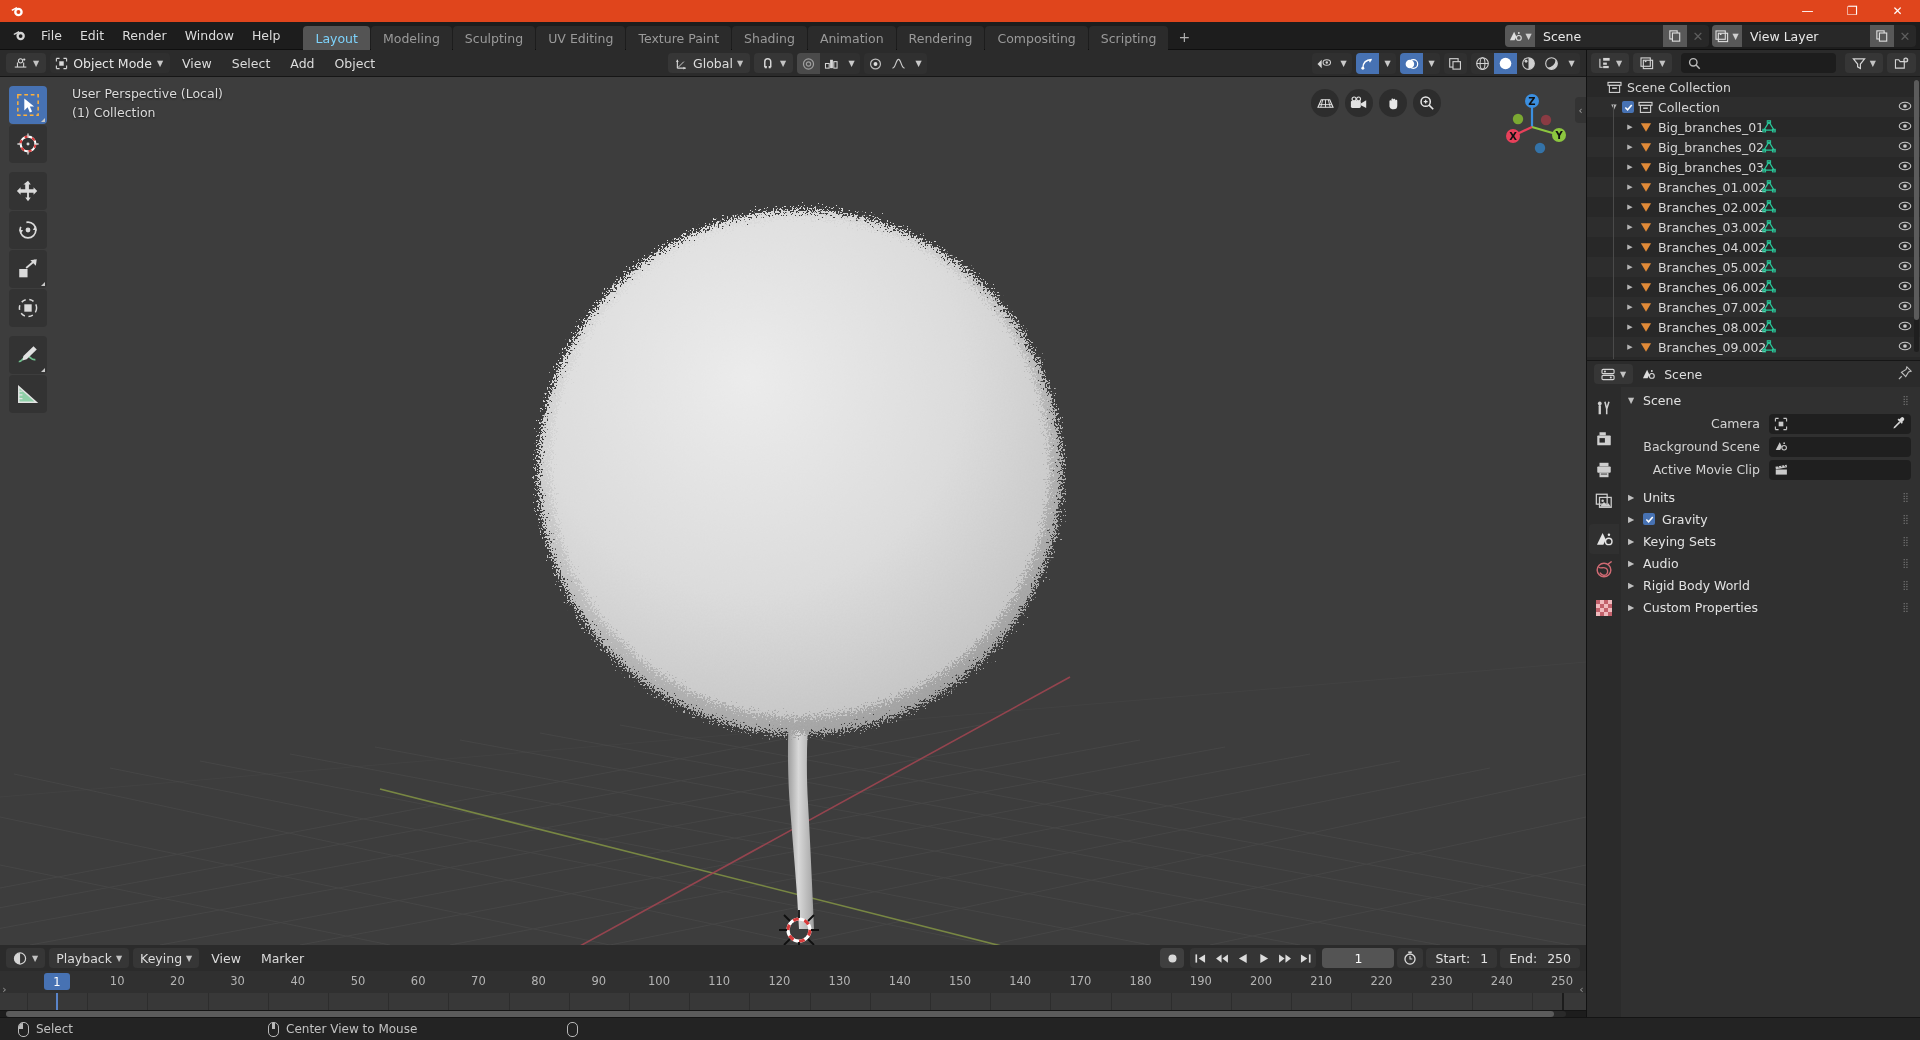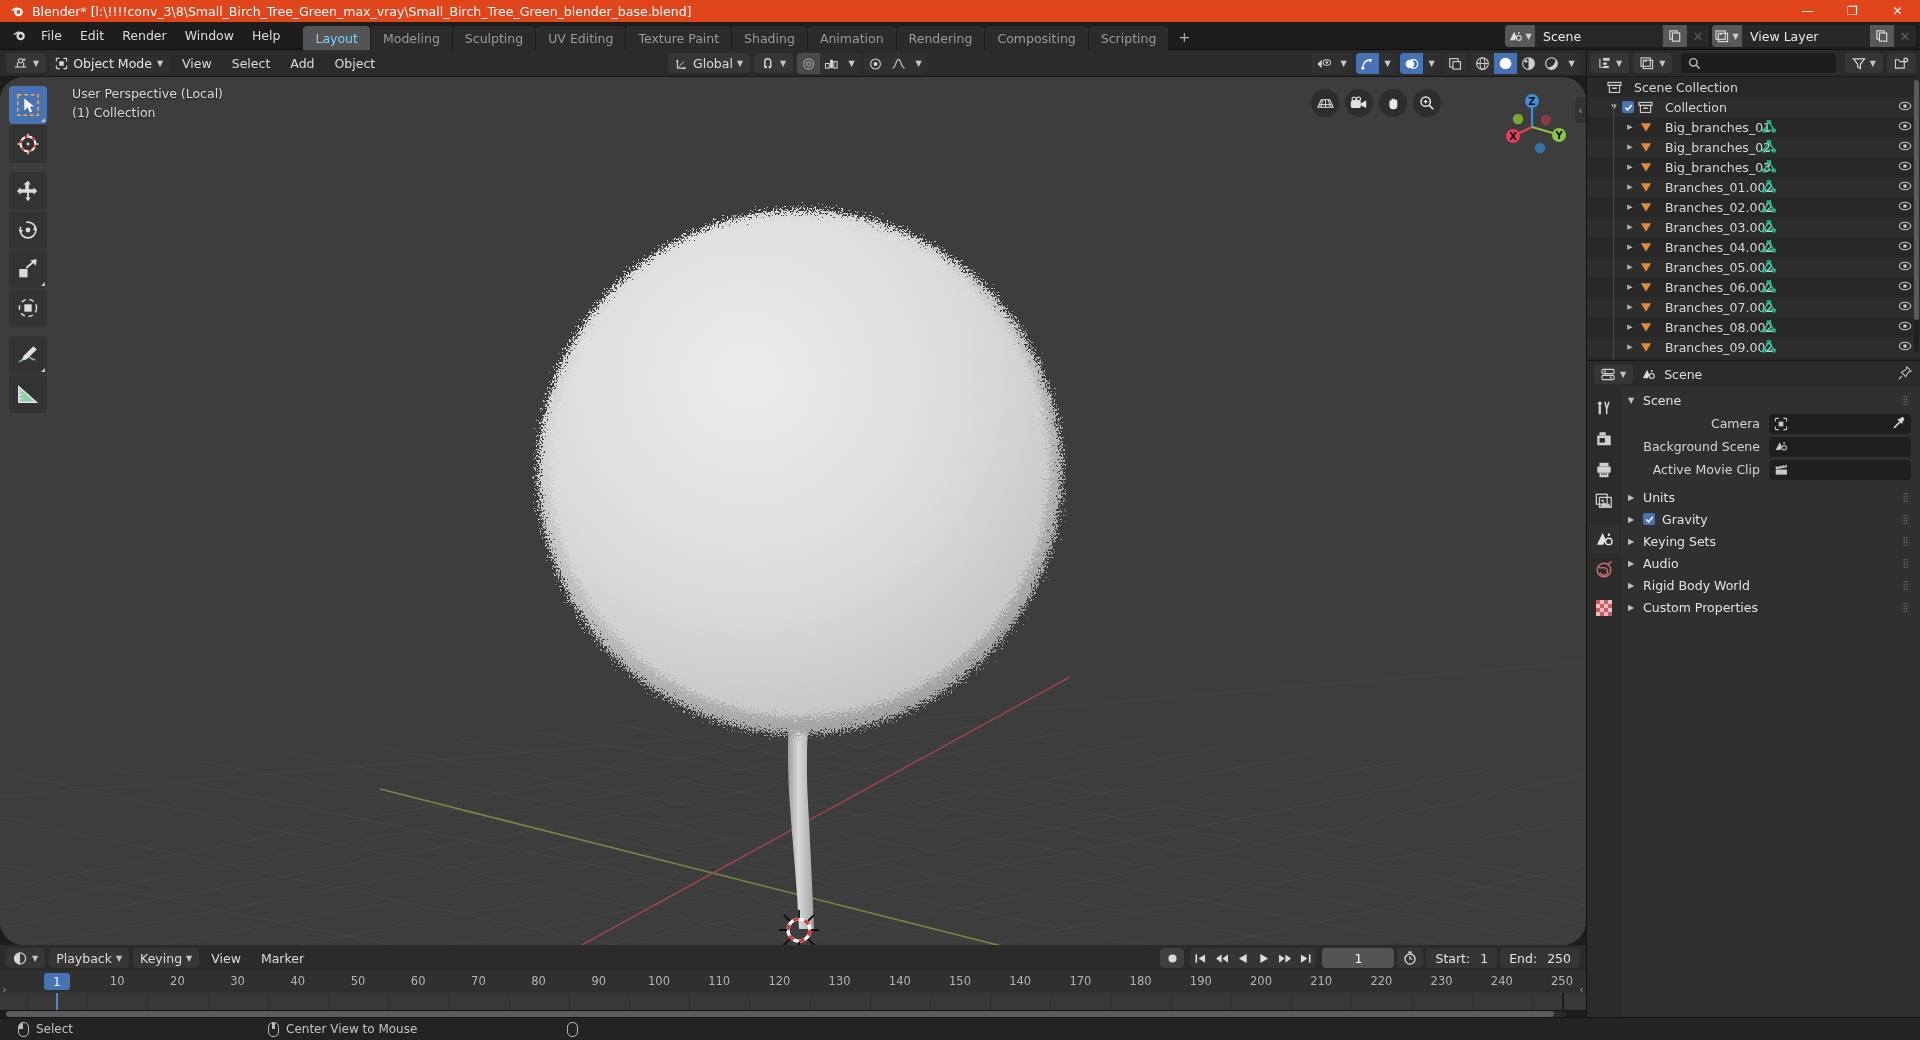--- a/index.html
+++ b/index.html
@@ -73,21 +73,21 @@
   .vp-header-mid{ position:absolute; left:668px; top:3px; display:flex; gap:4px; align-items:flex-start;}
   .vp-header-right{ position:absolute; right:6px; top:3px; display:flex; gap:4px; align-items:center;}
   .seg{ display:flex; height:21px; background:#303030; border-radius:4px; overflow:hidden;}
   .seg > div{ width:23px; display:flex; align-items:center; justify-content:center;}
   .seg > div.on{ background:#4772b3; }
   .seg > div.chevcell{ width:17px; }
 
   
   .viewport{
     position:absolute; left:0; top:77px; width:1586px; height:868px;
-    background:#3d3d3d; overflow:hidden;border-radius:24px;
+    background:#3d3d3d; overflow:hidden;
   }
   .grid-svg{ position:absolute; left:0; top:0; }
   .vp-text{ position:absolute; left:72px; top:9px; font-size:12.5px; color:#dbdbdb; text-shadow:0 1px 2px rgba(0,0,0,.6); }
   .vp-text .l2{ margin-top:4px; }
 
   
   .tools{ position:absolute; left:9px; top:9px; width:38px; display:flex; flex-direction:column; gap:1px;}
   .tool{
     width:38px; height:38px; background:#333333; display:flex; align-items:center; justify-content:center;
     border-radius:4px; position:relative;
@@ -136,21 +136,21 @@
   .outliner{
     position:absolute; left:1586px; top:50px; width:334px; height:310px; background:#282828;
     border-left:1px solid #121212;
   }
   .ol-header{ height:27px; background:#2b2b2b; display:flex; align-items:center; padding:0 4px; gap:4px; border-bottom:1px solid #1a1a1a;}
   .ol-search{ flex:1; height:20px; background:#1d1d1d; border-radius:4px; display:flex; align-items:center; padding-left:7px; margin:0 5px;}
   .ol-rows{ position:absolute; left:0; top:27px; width:334px; height:283px; overflow:hidden;}
   .ol-row{ height:20px; display:flex; align-items:center; position:relative; font-size:12.5px; color:#d6d6d6;}
   .ol-row.alt{ background:#2d2d2d; }
   .ol-row .disc{ width:10px; display:flex; align-items:center; justify-content:center; color:#b5b5b5; font-size:7px;}
-  .ol-row .nm{ margin-left:12px; white-space:nowrap;}
+  .ol-row .nm{ margin-left:5px; white-space:nowrap;}
   .ol-eye{ position:absolute; right:9px; top:3px; }
   .ol-mesh{ position:absolute; left:175px; top:3px;}
   .ol-tree-line{ position:absolute; left:25px; top:0; width:1px; background:#4a4a4a; }
   .ol-scroll{ position:absolute; right:1px; top:30px; width:5px; height:272px; background:#1f1f1f; border-radius:3px;}
   .ol-scroll i{ display:block; width:5px; height:240px; background:#5b5b5b; border-radius:3px;}
 
   
   .props{
     position:absolute; left:1586px; top:360px; width:334px; height:657px; background:#303030;
     border-left:1px solid #121212; border-top:1px solid #161616;
@@ -193,21 +193,20 @@
 <div class="app">
 
   <div class="titlebar">
     <div class="tb-icon">
       <svg width="15" height="15" viewBox="0 0 16 16">
           <circle cx="9" cy="8.5" r="4.6" fill="#fff"></circle>
           <circle cx="9" cy="8.5" r="2.1" fill="#e0451c"></circle>
           <path d="M1.5 6.2 L7 3.2 L7.8 4.6 L2.4 7.4 Z" fill="#fff"></path>
         </svg>
     </div>
-    <div class="tb-title">Blender* [l:\!!!!conv_3\8\Small_Birch_Tree_Green_max_vray\Small_Birch_Tree_Green_blender_base.blend]</div>
     <div class="tb-btns">
       <div class="tb-btn">—</div>
       <div class="tb-btn">❐</div>
       <div class="tb-btn">✕</div>
     </div>
   </div>
 
   <div class="topbar">
     <div class="blender-logo">
       <svg width="17" height="15" viewBox="0 0 16 16">

